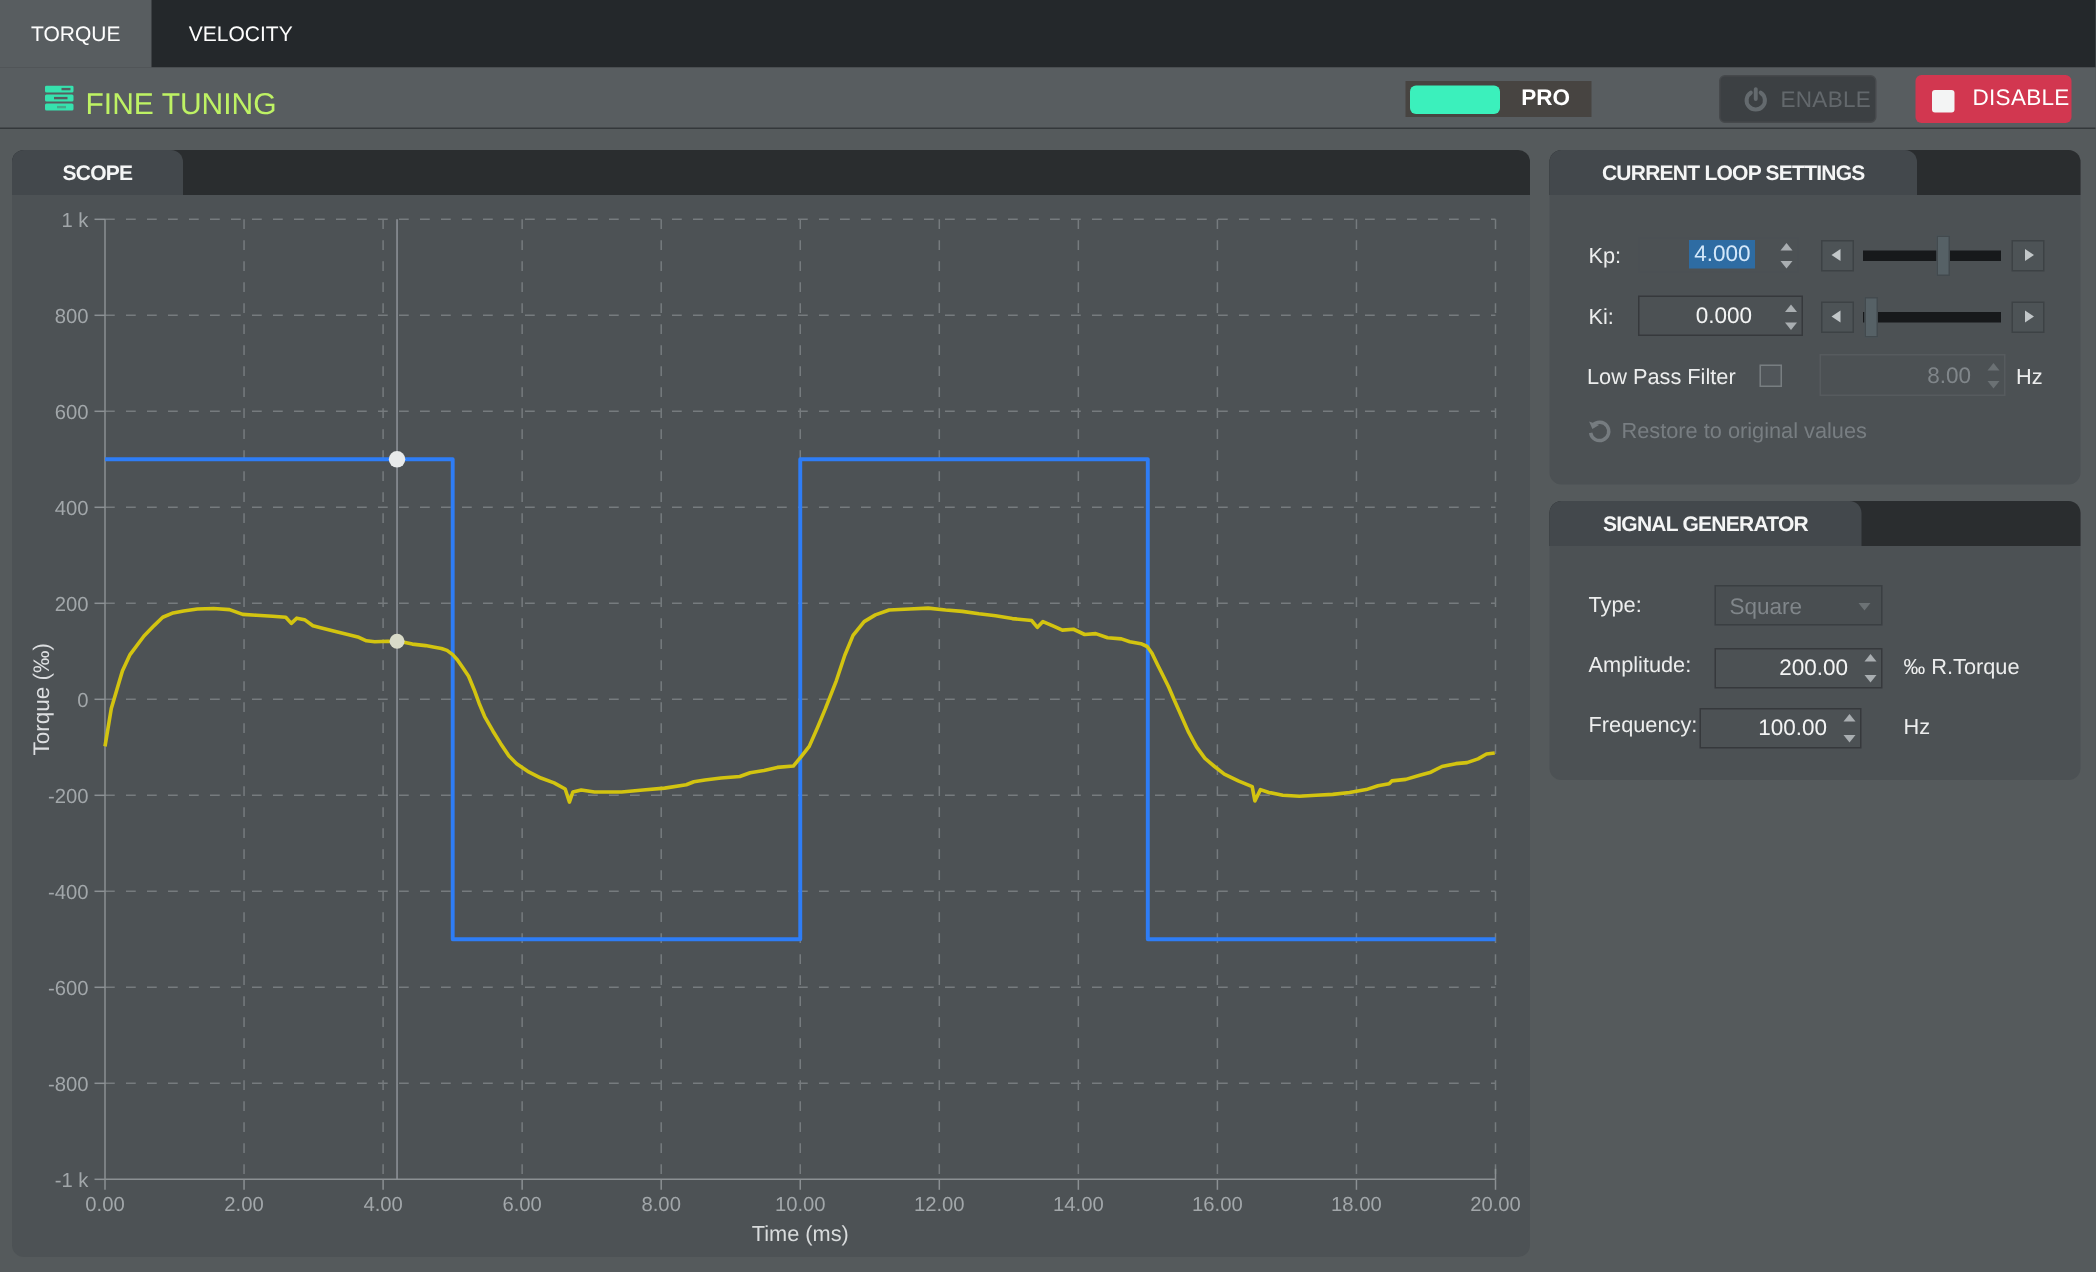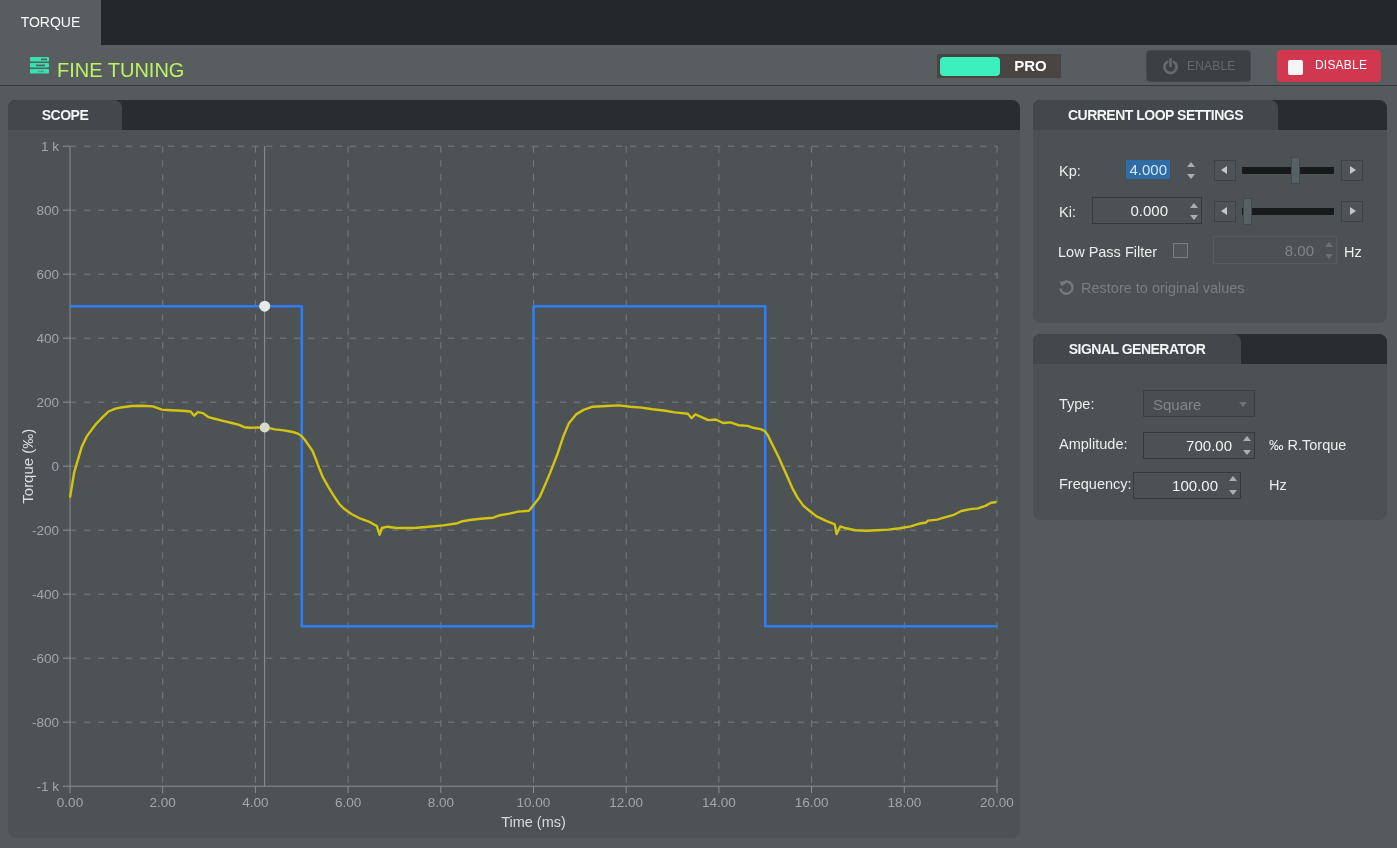--- a/index.html
+++ b/index.html
@@ -11,21 +11,21 @@
 #tab3{left:220px;width:112px;}
 #toolbar{left:0;top:45px;width:1397px;height:41px;background:#585d60;border-bottom:1px solid #34383b;}
 #ft{position:absolute;left:30px;top:12px;height:17px;}
 #ftxt{position:absolute;left:57px;top:13.5px;font-size:20px;color:#bef264;}
 #toggle{position:absolute;left:937px;top:9px;width:124px;height:24px;background:#474441;}
 #knob{position:absolute;left:3px;top:2.5px;width:60px;height:19px;background:#3bf0bc;border-radius:4px;}
 #pro{position:absolute;left:63px;top:0;width:61px;height:24px;line-height:24px;text-align:center;color:#fff;font-weight:bold;font-size:15px;}
 .btn{position:absolute;top:5px;height:32px;border-radius:4px;font-size:15px;}
 #benable{left:1146px;width:105px;background:#3c4043;border:1px solid #46494c;color:#63686c;}
 #bdisable{left:1277px;width:104px;background:#d23750;color:#fff;}
-.btxt{position:absolute;top:0;height:31px;line-height:31px;font-weight:normal;font-size:12px;letter-spacing:0.2px;}
+.btxt{position:absolute;top:0;height:31px;line-height:31px;font-weight:normal;font-size:15px;letter-spacing:0.2px;}
 .panel{position:absolute;border-radius:8px;}
 .phead{position:absolute;left:0;top:0;right:0;height:30px;background:#2a2d2f;border-radius:8px 8px 0 0;}
 .ptab{position:absolute;left:0;top:0;height:30px;background:#43484c;border-radius:8px 8px 0 0;color:#f4f5f5;font-weight:bold;font-size:14px;letter-spacing:-0.5px;line-height:31px;}
 #scope{left:8px;top:100px;width:1012px;height:738px;background:#4d5255;}
 #cls{left:1033px;top:100px;width:354px;height:223px;background:#4c5154;}
 #sg{left:1033px;top:334px;width:354px;height:186px;background:#4c5154;}
 .gv,.gh{stroke:#767b7e;stroke-width:1;stroke-dasharray:6.5 7.5;}
 .ax{stroke:#8b9093;stroke-width:1;}
 .tl{fill:#a2a7aa;font-size:13.5px;}
 .tl2{fill:#d8dbdc;font-size:14.5px;}.tl3{fill:#dcdee0;font-size:15px;}
@@ -42,20 +42,21 @@
 .sbtn div{position:absolute;top:5px;}
 .tri-l{left:6px;width:0;height:0;border-top:4.5px solid transparent;border-bottom:4.5px solid transparent;border-right:6.5px solid #c2c7c9;}
 .tri-r{left:8px;width:0;height:0;border-top:4.5px solid transparent;border-bottom:4.5px solid transparent;border-left:6.5px solid #c2c7c9;}
 .track{position:absolute;height:7px;background:#17191b;}
 .thumb{position:absolute;width:9px;height:27px;background:#566166;border:1px solid #434a4e;}
 .dis{color:#80868a;}
 </style></head>
 <body>
 <div class="abs" id="tabbar">
   <div class="ttab" id="tab1">TORQUE</div>
+  <div class="ttab" id="tab2">VELOCITY</div>
 </div>
 <div class="abs" id="toolbar">
   <svg id="ft" width="20" height="17" viewBox="0 0 20 17">
     <rect x="0" y="0" width="19" height="4.6" rx="1" fill="#36e2ae"></rect>
     <rect x="0" y="6" width="19" height="4.6" rx="1" fill="#36e2ae"></rect>
     <rect x="0" y="12" width="19" height="4.6" rx="1" fill="#36e2ae"></rect>
     <rect x="11" y="1.6" width="6" height="1.6" fill="#585d60"></rect>
     <rect x="6" y="7.6" width="9" height="1.6" fill="#585d60"></rect>
     <rect x="8" y="13.6" width="6" height="1.6" fill="#47a88a"></rect>
   </svg>
@@ -219,21 +220,21 @@
   <div class="phead">
       <div class="ptab" style="width:208px;text-align:center;">SIGNAL GENERATOR</div>
     </div>
   <div class="lbl" style="left:26px;top:62px;">Type:</div>
   <div class="inp dis" style="left:110px;top:56px;width:112px;background:#494e51;border-color:#3a3f42;">
     <span style="position:absolute;left:9px;top:5px;">Square</span>
     <div style="position:absolute;right:7px;top:11px;width:0;height:0;border-left:4px solid transparent;border-right:4px solid transparent;border-top:5.5px solid #6c7275;"></div>
   </div>
   <div class="lbl" style="left:26px;top:102px;">Amplitude:</div>
   <div class="inp" style="left:110px;top:98px;width:112px;">
-    <span class="inpval" style="right:22px;">700.00</span>
+    <span class="inpval" style="right:22px;">200.00</span>
     <div class="spin" style="top:3px;">
         <div class="tri-up"></div>
       </div>
     <div class="spin" style="top:17px;">
         <div class="tri-dn"></div>
       </div>
   </div>
   <div class="lbl" style="left:236px;top:103px;font-size:14.5px;">‰ R.Torque</div>
   <div class="lbl" style="left:26px;top:142px;">Frequency:</div>
   <div class="inp" style="left:100px;top:137.5px;width:108px;">

